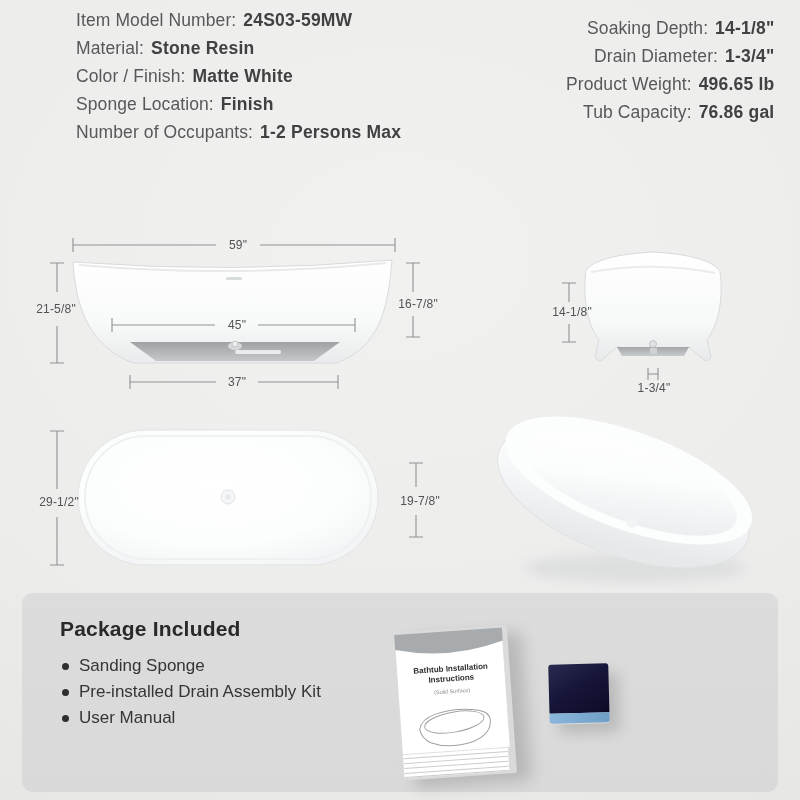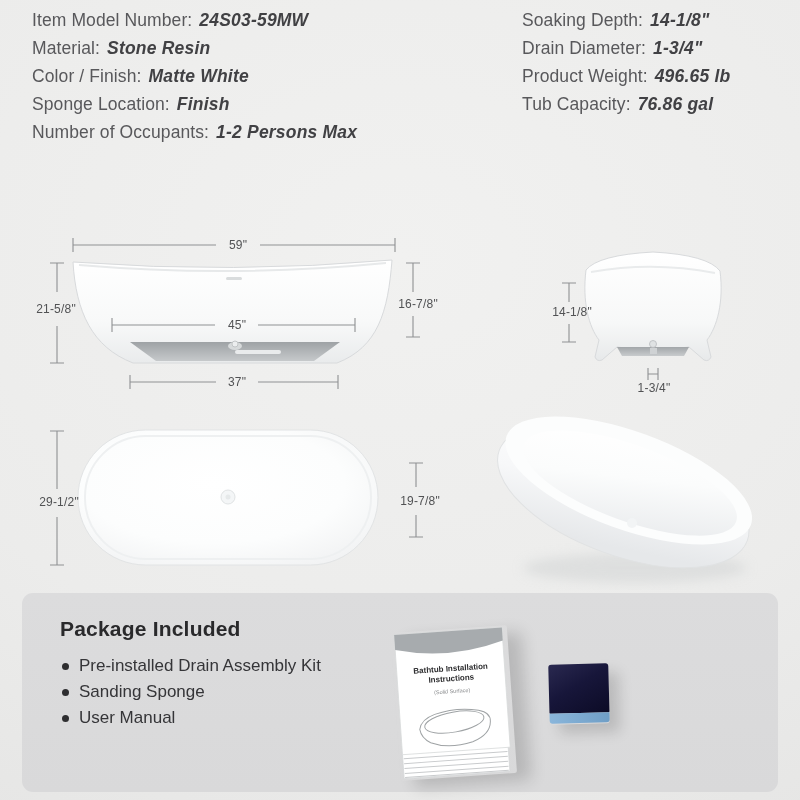--- a/index.html
+++ b/index.html
@@ -7,24 +7,24 @@
     width:800px;height:800px;overflow:hidden;
     font-family:"Liberation Sans","DejaVu Sans",sans-serif;
     background:radial-gradient(120% 95% at 50% 32%,
       var(--page-bg-top,#f1f1f0) 0%, #ececeb 55%, var(--page-bg-bottom,#e3e3e2) 100%);
   }
   .page{position:relative;width:800px;height:800px;}
 
   
   .spec-col{position:absolute;display:flex;flex-direction:column;}
   .spec-col.left{left:32px;top:10px;}
-  .spec-col.right{left:522px;top:10px;}
+  .spec-col.right{left:522px;top:18px;align-items:flex-end;}
   .spec-row{display:flex;align-items:baseline;height:28px;font-size:17.5px;}
-  .spec-label{color:var(--text-label,#58585b);margin-right:7px;letter-spacing:.1px;}
-  .spec-value{color:var(--text-value,#414144);font-weight:700;letter-spacing:.2px;font-style:italic;}
+  .spec-label{color:var(--text-label,#58585b);margin-right:7px;letter-spacing:.1px;margin-left:44px;}
+  .spec-value{color:var(--text-value,#414144);font-weight:700;letter-spacing:.2px;}
 
   
   .diagram{position:absolute;}
   .diagram svg{position:absolute;left:0;top:0;display:block;}
   .dline{stroke:var(--dim-line,#8f9193);stroke-width:1.1;fill:none;}
   .dim-label{
     position:absolute;transform:translate(-50%,-50%);
     font-size:12px;color:var(--dim-text,#515254);white-space:nowrap;letter-spacing:.2px;
   }
 
@@ -214,25 +214,25 @@
       </g>
       <circle cx="162" cy="123" r="5" fill="#f2f4f5"></circle>
     </svg>
   </div>
 
   <section class="package-panel">
     <h2 class="package-title">Package Included</h2>
     <ul class="package-list">
       <li class="package-item">
         <span class="dot"></span>
-        <span>Pre-installed Drain Assembly Kit</span>
+        <span>Sanding Sponge</span>
       </li>
       <li class="package-item">
         <span class="dot"></span>
-        <span>Sanding Sponge</span>
+        <span>Pre-installed Drain Assembly Kit</span>
       </li>
       <li class="package-item">
         <span class="dot"></span>
         <span>User Manual</span>
       </li>
     </ul>
 
     <div class="manual">
       <svg width="116" height="148" viewBox="0 0 116 148">
 

